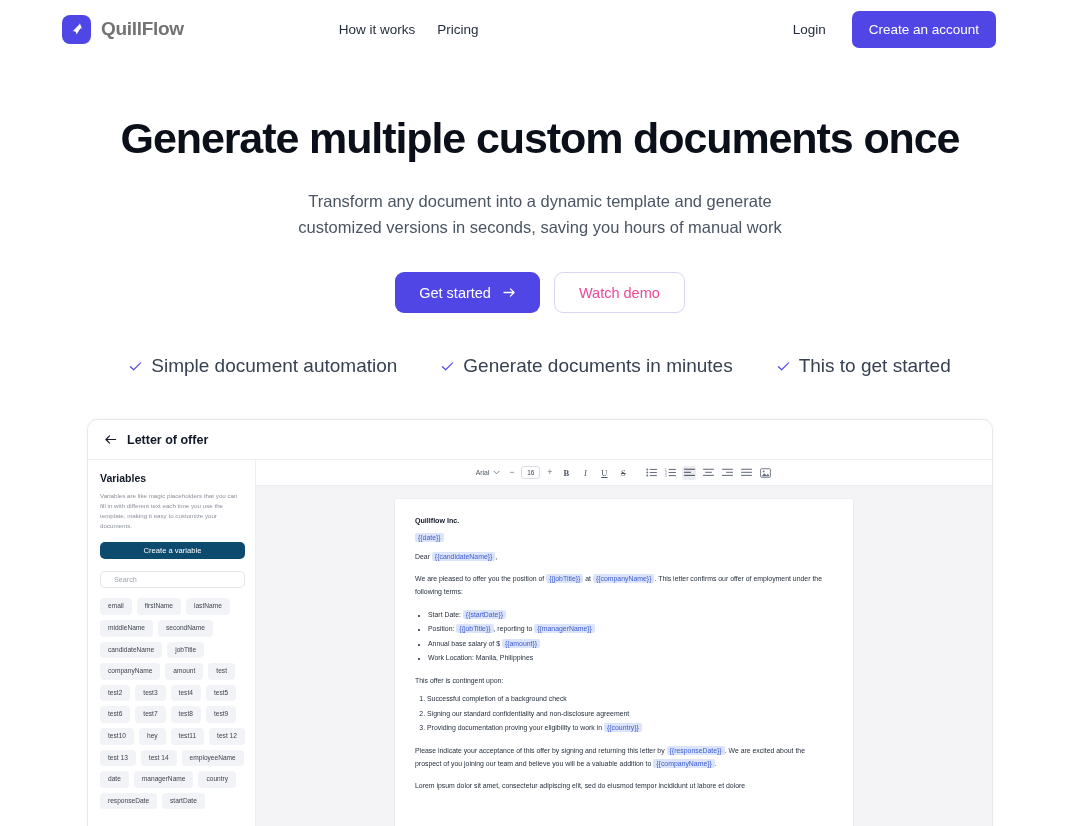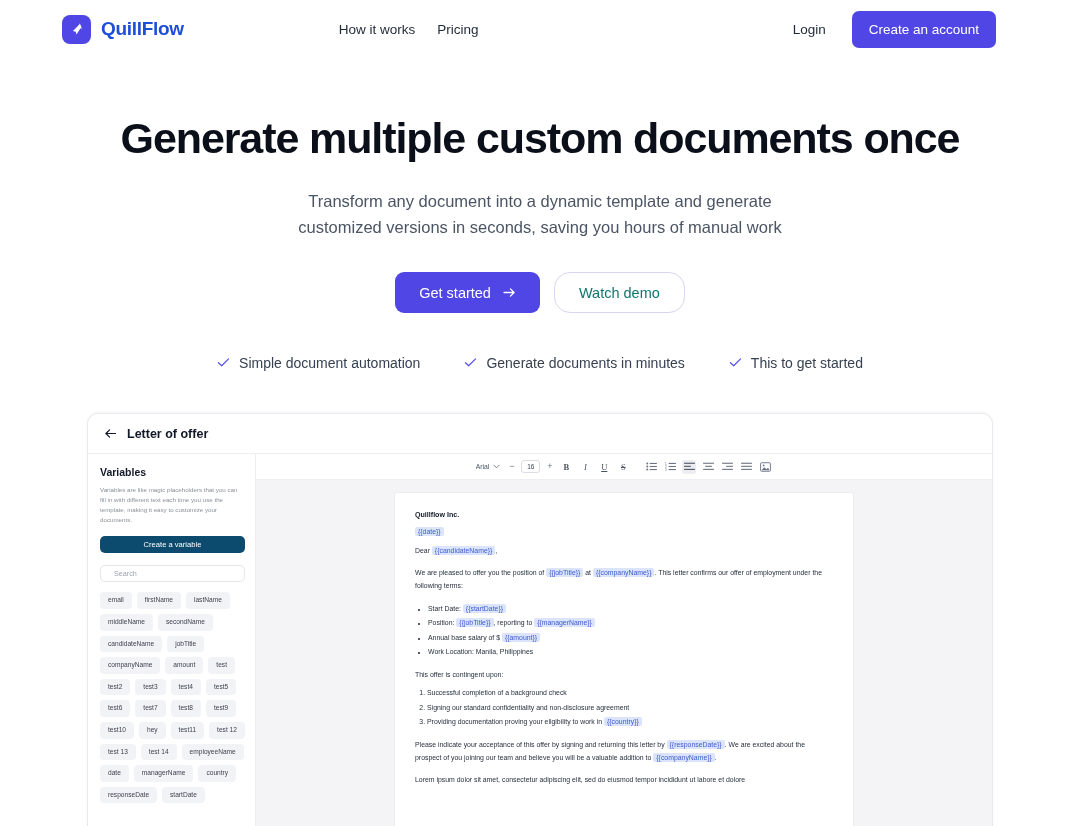--- a/index.html
+++ b/index.html
@@ -42,21 +42,21 @@
     align-items: center;
     justify-content: center;
   }
 
   .brand-mark svg { display: block; }
 
   .brand-name {
     font-size: 19px;
     font-weight: bold;
     letter-spacing: -0.3px;
-    color: #1d4ed8;
+    color: #737373;
   }
 
   .nav-center {
     flex: 1 1 auto;
     display: flex;
     align-items: center;
     gap: 22px;
     margin-left: 155px;
   }
 
@@ -134,44 +134,44 @@
     padding: 0 24px;
     height: 41px;
     display: inline-flex;
     align-items: center;
     gap: 12px;
     cursor: pointer;
   }
 
   .btn-watch-demo {
     background: #ffffff;
-    color: #0f766e;
+    color: #ec4899;
     border: 1px solid #d8d6f2;
-    border-radius: 16px;
+    border-radius: 9px;
     font-size: 14.5px;
     font-family: inherit;
     padding: 0 24px;
     height: 41px;
     display: inline-flex;
     align-items: center;
     cursor: pointer;
   }
 
   .hero-features {
     margin-top: 42px;
     display: flex;
     justify-content: center;
     gap: 44px;
   }
 
   .feature {
     display: flex;
     align-items: center;
     gap: 9px;
-    font-size: 14px;
+    font-size: 19px;
     color: #374151;
   }
 
   .check-icon { flex: 0 0 auto; display: block; }
 
   
   .app-shell {
     margin: 42px auto 0;
     width: 906px;
     height: 420px;

